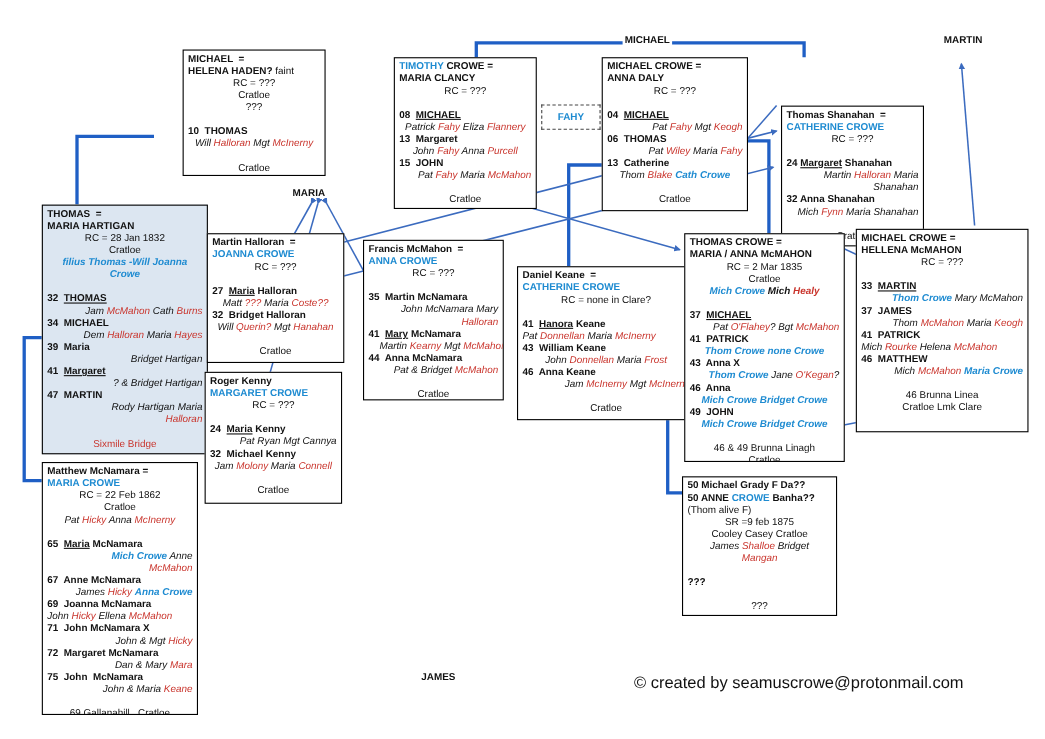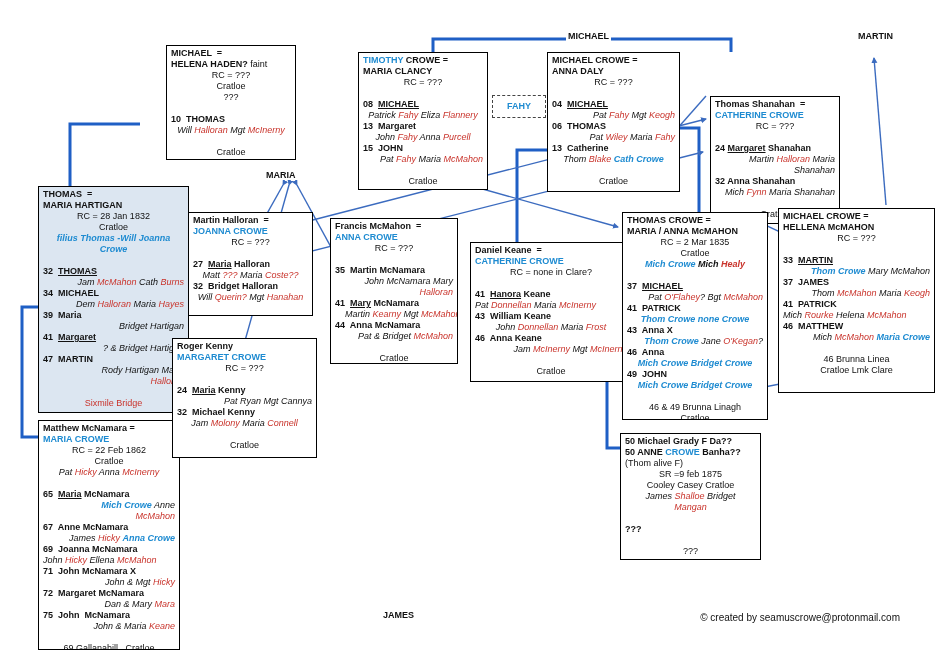--- a/index.html
+++ b/index.html
@@ -26,21 +26,21 @@
   .fb{font-weight:bold;}
   .fi{font-style:italic;}
   .fu{text-decoration:underline;}
   .cb{color:var(--blue);}
   .cr{color:var(--red);}
   .floating-label{
     position:absolute;font-weight:bold;color:#111;background:#fff;
     padding:0 2px;z-index:3;
   }
   .footer-credit{
-    position:absolute;right:50px;top:612px;font-size:10px;color:#111;z-index:3;margin-left:32px;
+    position:absolute;right:74px;top:612px;font-size:15px;color:#111;z-index:3;margin-left:32px;
   }
 </style>
 </head>
 <body>
 
 <svg id="wires" viewBox="0 0 950 672">
   <defs>
     <marker id="ah" markerWidth="7" markerHeight="7" refX="5" refY="3" orient="auto" markerUnits="userSpaceOnUse">
       <path d="M0,0 L6,3 L0,6 z" fill="#3B6BBF"></path>
     </marker>
@@ -119,33 +119,33 @@
     <div class="ln a-l"><span class="fi">John </span><span class="fi cr">Hicky</span><span class="fi"> Ellena </span><span class="fi cr">McMahon</span></div>
     <div class="ln a-l"><span class="fb">71  John McNamara X</span></div>
     <div class="ln a-r"><span class="fi">John &amp; Mgt </span><span class="fi cr">Hicky</span></div>
     <div class="ln a-l"><span class="fb">72  Margaret McNamara</span></div>
     <div class="ln a-r"><span class="fi">Dan &amp; Mary </span><span class="fi cr">Mara</span></div>
     <div class="ln a-l"><span class="fb">75  John  McNamara</span></div>
     <div class="ln a-r"><span class="fi">John &amp; Maria </span><span class="fi cr">Keane</span></div>
     <div class="ln a-c">&nbsp;</div>
     <div class="ln a-c"><span>69 Gallanahill   Cratloe</span></div>
   </div>
-<div class="gbox" style="left:188px;top:212px;width:125px;height:104px;">
+<div class="gbox" style="left:188px;top:212px;width:125px;height:118px;">
     <div class="ln a-l"><span class="fb">Martin Halloran  =</span></div>
     <div class="ln a-l"><span class="fb cb">JOANNA CROWE</span></div>
     <div class="ln a-c"><span>RC = ???</span></div>
     <div class="ln a-c">&nbsp;</div>
     <div class="ln a-l"><span class="fb">27  </span><span class="fb fu">Maria</span><span class="fb"> Halloran</span></div>
     <div class="ln a-c"><span class="fi">Matt </span><span class="fi cr">???</span><span class="fi"> Maria </span><span class="fi cr">Coste??</span></div>
     <div class="ln a-l"><span class="fb">32  Bridget Halloran</span></div>
     <div class="ln a-c"><span class="fi">Will </span><span class="fi cr">Querin?</span><span class="fi"> Mgt </span><span class="fi cr">Hanahan</span></div>
     <div class="ln a-c">&nbsp;</div>
     <div class="ln a-c"><span>Cratloe</span></div>
   </div>
-<div class="gbox" style="left:172px;top:338px;width:145px;height:120px;">
+<div class="gbox" style="left:186px;top:338px;width:125px;height:120px;">
     <div class="ln a-l"><span class="fb">Roger Kenny</span></div>
     <div class="ln a-l"><span class="fb cb">MARGARET CROWE</span></div>
     <div class="ln a-c"><span>RC = ???</span></div>
     <div class="ln a-c">&nbsp;</div>
     <div class="ln a-l"><span class="fb">24  </span><span class="fb fu">Maria</span><span class="fb"> Kenny</span></div>
     <div class="ln a-r"><span class="fi">Pat Ryan Mgt Cannya</span></div>
     <div class="ln a-l"><span class="fb">32  Michael Kenny</span></div>
     <div class="ln a-c"><span class="fi">Jam </span><span class="fi cr">Molony</span><span class="fi"> Maria </span><span class="fi cr">Connell</span></div>
     <div class="ln a-c">&nbsp;</div>
     <div class="ln a-c"><span>Cratloe</span></div>

